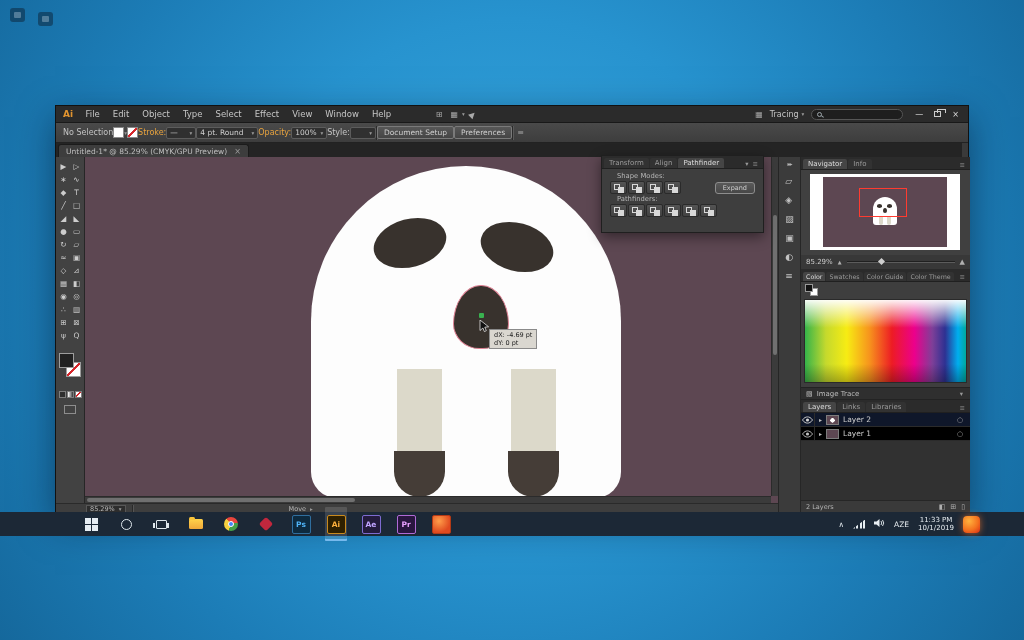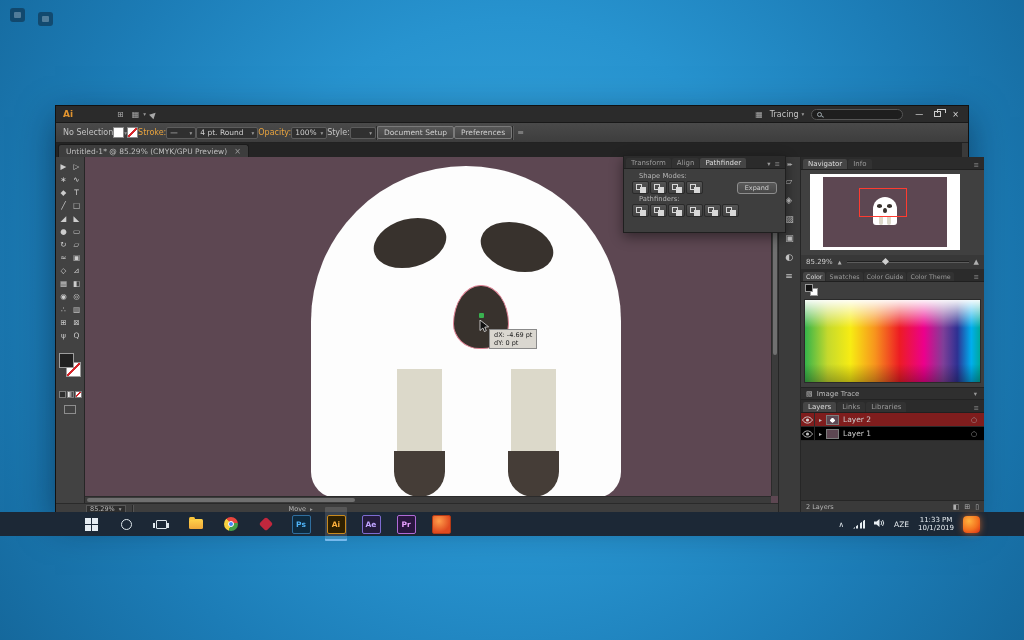--- a/index.html
+++ b/index.html
@@ -97,39 +97,39 @@
   
   .panel-tabs { height:13px; background:#2b2b2b; border-bottom:1px solid #202020; display:flex; align-items:flex-end; padding:1px 3px 0 2px; }
   .tabs-wrap { display:flex; gap:1px; }
   .ptab { padding:1px 5px; font-size:7px; color:#9b9b9b; background:#323232; border-radius:2px 2px 0 0; white-space:nowrap; }
   .ptab.active { background:#454545; color:#dedede; }
   .ph-spacer { flex:1; }
   .ph-ic { color:#999; font-size:6.5px; padding:0 2px; }
   .tight .ptab { padding:1px 3px; font-size:6.3px; }
 
   
-  .float-panel { position:absolute; left:567px; top:49px; width:163px; height:78px; background:#3e3e3e;
+  .float-panel { position:absolute; left:545px; top:49px; width:163px; height:78px; background:#3e3e3e;
     border:1px solid #1f1f1f; box-shadow:0 4px 12px rgba(0,0,0,.45); z-index:6; }
   .pf-body { padding:2px 4px; }
   .pf-label { font-size:6.8px; color:#b5b5b5; margin:1px 11px; }
   .pf-row { display:flex; align-items:center; gap:19px; margin:1px 4px; }
   .pf-btn { width:17px; height:13px; background:linear-gradient(#545454,#424242); border:1px solid #2a2a2a; border-radius:2px; position:relative; }
   .pf-btn .s1 { position:absolute; left:3px; top:2px; width:6px; height:6px; border:1px solid #d8d8d8; }
   .pf-btn .s2 { position:absolute; left:7px; top:5px; width:6px; height:6px; background:#d8d8d8; }
   .expand-btn { margin-left:auto; height:12px; border:1px solid #8d8d8d; border-radius:3px; font-size:6.5px; color:#d0d0d0;
     display:flex; align-items:center; padding:0 7px; background:linear-gradient(#5a5a5a,#474747); }
 
   
   .dockstrip { position:absolute; left:722px; top:51px; width:22px; height:356px; background:#3b3b3b;
     border-left:1px solid #262626; display:flex; flex-direction:column; align-items:center; padding-top:3px; gap:9px; }
   .strip-collapse { color:#b5b5b5; font-size:6px; letter-spacing:-1px; }
   .strip-icon { color:#c2c2c2; font-size:9px; }
 
   
-  .dock { position:absolute; left:744px; top:51px; width:184px; height:356px; background:#383838; border-left:1px solid #262626; }
+  .dock { position:absolute; left:744px; top:51px; width:170px; height:356px; background:#383838; border-left:1px solid #262626; }
   .navigator { position:absolute; left:0; top:0; right:0; height:112px; }
   .nav-thumb { position:absolute; left:0; top:13px; right:0; height:85px; background:#404040; }
   .nav-page { position:absolute; left:9px; top:4px; width:150px; height:76px; background:#fff; }
   .nav-art { position:absolute; left:13px; top:3px; right:13px; bottom:3px; background:#5d4752; }
   .nav-ghost { position:absolute; left:50px; top:20px; width:24px; height:28px; background:#fff; border-radius:12px 12px 3px 3px; }
   .ng-eye { position:absolute; width:5px; height:3.5px; background:#38322d; border-radius:50%; top:7px; }
   .ng-eye.l { left:4px; } .ng-eye.r { left:14px; }
   .ng-nose { position:absolute; left:10px; top:11px; width:4px; height:5px; background:#38322d; border-radius:50% 50% 50% 50%/60% 60% 40% 40%; }
   .ng-leg { position:absolute; top:19px; width:4px; height:9px; background:#dcd9ca; border-radius:0 0 2px 2px; }
   .ng-leg.l { left:6px; } .ng-leg.r { left:14px; }
@@ -148,21 +148,21 @@
     background:
       linear-gradient(to bottom, rgba(255,255,255,.95), rgba(255,255,255,0) 34%, rgba(0,0,0,0) 78%, rgba(0,0,0,.28)),
       linear-gradient(to right, #35b44a, #c5d92d 13%, #f7ec13 26%, #f7941d 40%, #ed1c24 54%, #ec008c 68%, #7f3f98 79%, #2e3192 87%, #00aeef 95%, #00a99d); }
 
   .imagetrace { position:absolute; left:0; top:230px; right:0; height:13px; background:#2f2f2f;
     border-top:1px solid #232323; border-bottom:1px solid #232323;
     display:flex; align-items:center; gap:4px; padding:0 5px; font-size:7px; color:#bdbdbd; }
 
   .layerspanel { position:absolute; left:0; top:243px; right:0; bottom:0; display:flex; flex-direction:column; background:#323232; }
   .layer-row { height:14px; display:flex; align-items:center; background:#000000; border-bottom:1px solid #2b2b2b; font-size:7.5px; color:#ccc; }
-  .layer-row.selected { background:#7f1d1d; }
+  .layer-row.selected { background:#0f172a; }
   .lr-eye { width:14px; display:flex; justify-content:center; align-items:center; align-self:stretch; border-right:1px solid #2b2b2b; }
   .lr-arrow { width:11px; text-align:center; font-size:6px; color:#bbb; }
   .lr-thumb { width:13px; height:10px; background:#5d4752; border:1px solid #7c7c7c; margin-right:4px; }
   .lr-thumb.ghosted { background:radial-gradient(circle at 50% 55%, #fff 0 2px, #5d4752 2.4px); }
   .lr-name { flex:1; }
   .lr-target { width:13px; font-size:7px; color:#a8a8a8; }
   .layers-empty { flex:1; background:#313131; }
   .layers-footer { height:13px; background:#3a3a3a; border-top:1px solid #262626; display:flex; align-items:center; gap:4px; padding:0 5px; font-size:6.5px; color:#b5b5b5; }
   .lf-icons { margin-left:auto; display:flex; gap:5px; font-size:7px; color:#b0b0b0; }
 
@@ -208,20 +208,32 @@
 
 <div class="stage">
 
   <div class="dicon" style="left:10px;top:8px;"></div>
   <div class="dicon" style="left:38px;top:12px;"></div>
 
   <div class="ai-window">
 
     <div class="menubar">
       <span class="ai-logo">Ai</span>
+      <span class="menus">
+
+      <span class="menu-item">File</span>
+          <span class="menu-item">Edit</span>
+          <span class="menu-item">Object</span>
+          <span class="menu-item">Type</span>
+          <span class="menu-item">Select</span>
+          <span class="menu-item">Effect</span>
+          <span class="menu-item">View</span>
+          <span class="menu-item">Window</span>
+          <span class="menu-item">Help</span>
+        </span>
       <span class="mb-gap"></span>
       <span class="mb-icon">⊞</span>
       <span class="mb-icon">▦</span>
       <span class="mini-arrow">▾</span>
       <span class="mb-icon rot-45">▶</span>
       <span class="mb-right">
         <span class="workspace">
           <span class="mb-icon">▦</span>
           <span>Tracing</span>
           <span class="mini-arrow">▾</span>

